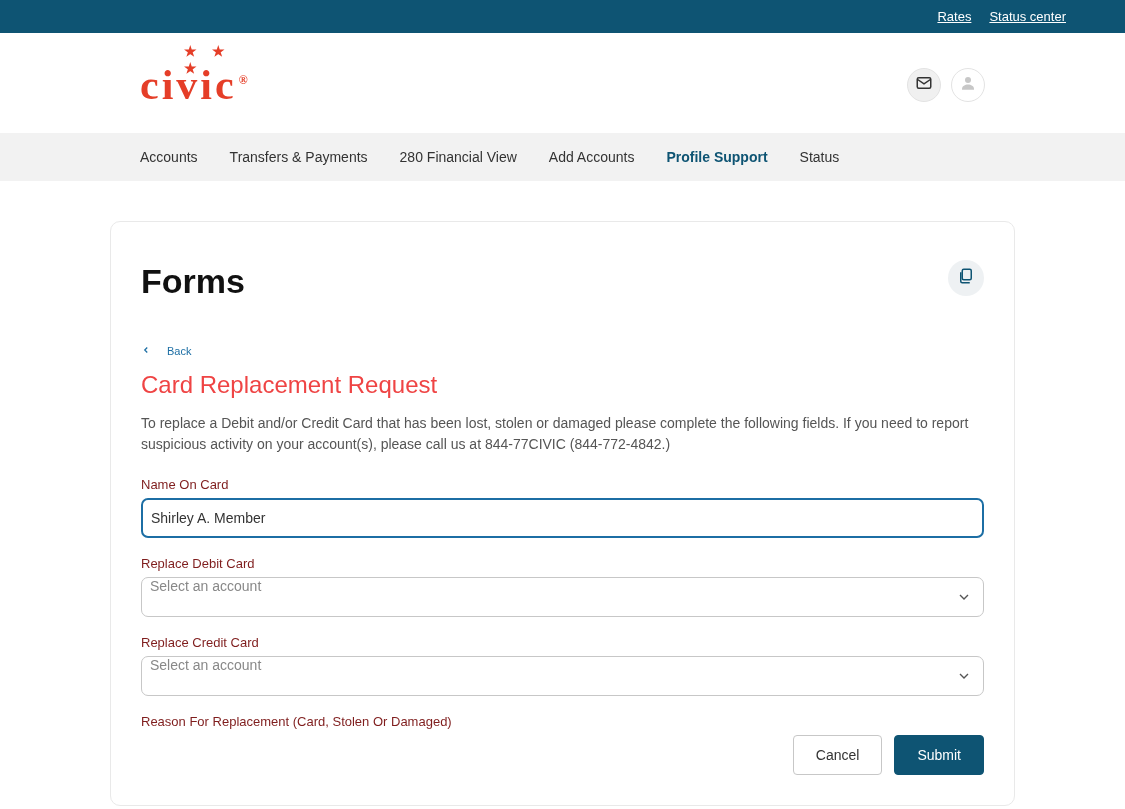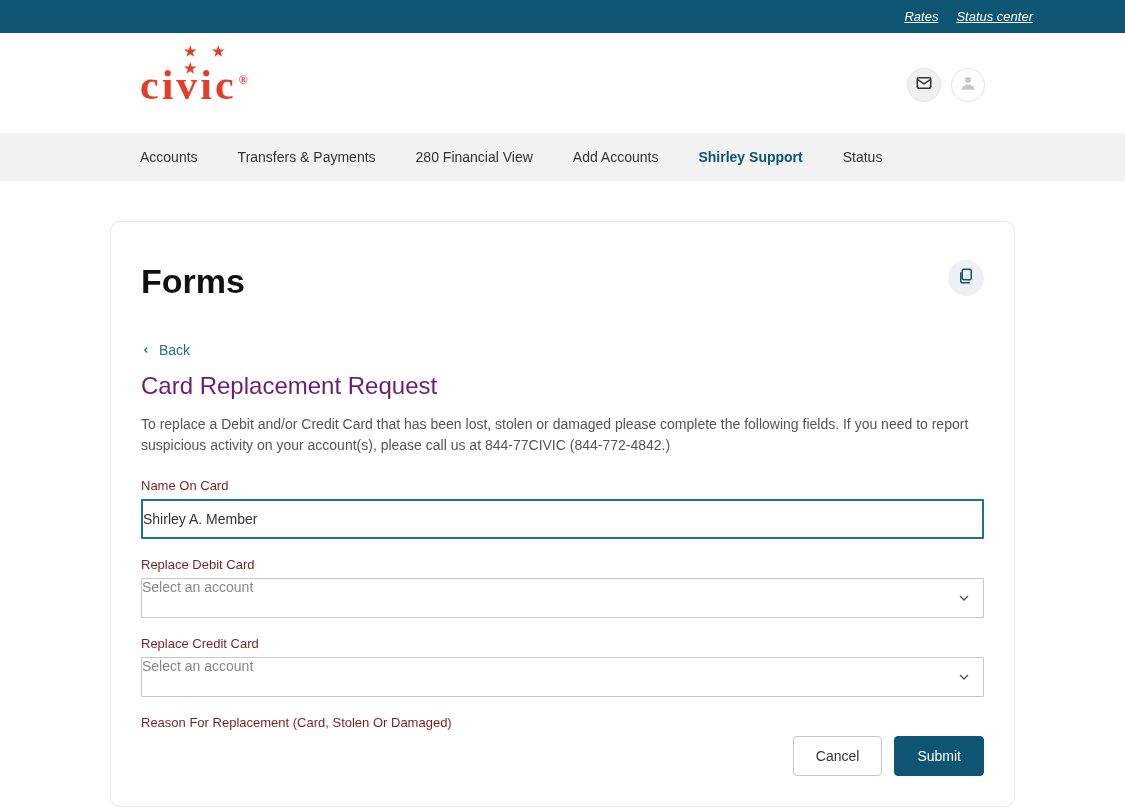--- a/index.html
+++ b/index.html
@@ -8,23 +8,22 @@
     background: #ffffff;
     color: #333;
     width: 1125px;
   }
   .top-bar {
     background: #0e5473;
     height: 33px;
     display: flex;
     justify-content: flex-end;
     align-items: center;
-    padding-right: 92px;
+    padding-right: 59px;
     gap: 18px;
-    font-style: italic;
   }
   .top-bar a {
     color: #fff;
     font-size: 13px;
     text-decoration: underline;
     cursor: pointer;
   }
   .header {
     display: flex;
     justify-content: space-between;
@@ -69,21 +68,21 @@
     justify-content: center;
     cursor: pointer;
   }
   .icon-btn.light { background: #fff; }
   .icon-btn svg { width:18px; height:18px; }
 
   .nav-bar {
     background: #f2f2f2;
     padding: 0 140px;
     display: flex;
-    gap: 40px;
+    gap: 32px;
     height: 48px;
     align-items: center;
   }
   .nav-item {
     font-size: 14px;
     color: #333;
     cursor: pointer;
   }
   .nav-item.active {
     font-weight: 700;
@@ -115,54 +114,54 @@
     background: #eef1f3;
     display: flex;
     align-items: center;
     justify-content: center;
     cursor: pointer;
   }
   .doc-icon-btn svg { width:18px; height:18px; }
 
   .back-link {
     color: #1c6ea4;
-    font-size: 14px;
+    font-size: 11px;
     cursor: pointer;
     display: inline-flex;
     align-items: center;
-    gap: 8px;
+    gap: 16px;
     margin-bottom: 14px;
   }
   .back-link svg { width:10px; height:10px; }
 
   .section-title {
     font-size: 24px;
     font-weight: 400;
-    color: #701a75;
+    color: #ef4444;
     margin-bottom: 14px;
   }
   .section-desc {
     font-size: 14px;
     color: #555;
     line-height: 1.5;
     margin-bottom: 22px;
     max-width: 830px;
   }
   .field-label {
     font-size: 13px;
     color: #7f1d1d;
     margin-bottom: 6px;
     display: block;
   }
   .text-input, .select-input {
     width: 100%;
     height: 40px;
     border: 1px solid #c7c7c7;
-    border-radius: 1px;
-    padding: 0 0;
+    border-radius: 7px;
+    padding: 0 8px;
     font-size: 14px;
     color: #333;
     background: #fff;
     margin-bottom: 18px;
   }
   .text-input.focused {
     border: 2px solid #1c6ea4;
     outline: none;
   }
   .text-input::placeholder { color: #999; }
@@ -241,21 +240,21 @@
       </span>
     </div>
   </div>
 </div>
 
 <div class="nav-bar">
   <span class="nav-item">Accounts</span>
   <span class="nav-item">Transfers &amp; Payments</span>
   <span class="nav-item">280 Financial View</span>
   <span class="nav-item">Add Accounts</span>
-  <span class="nav-item active">Shirley Support</span>
+  <span class="nav-item active">Profile Support</span>
   <span class="nav-item">Status</span>
 </div>
 
 <div class="content-wrap">
   <div class="card">
     <h1 class="card-title">Forms</h1>
 
     <div class="doc-icon-btn">
       <span>
         <svg viewBox="0 0 24 24" fill="none" stroke="#0e5473" stroke-width="2">

